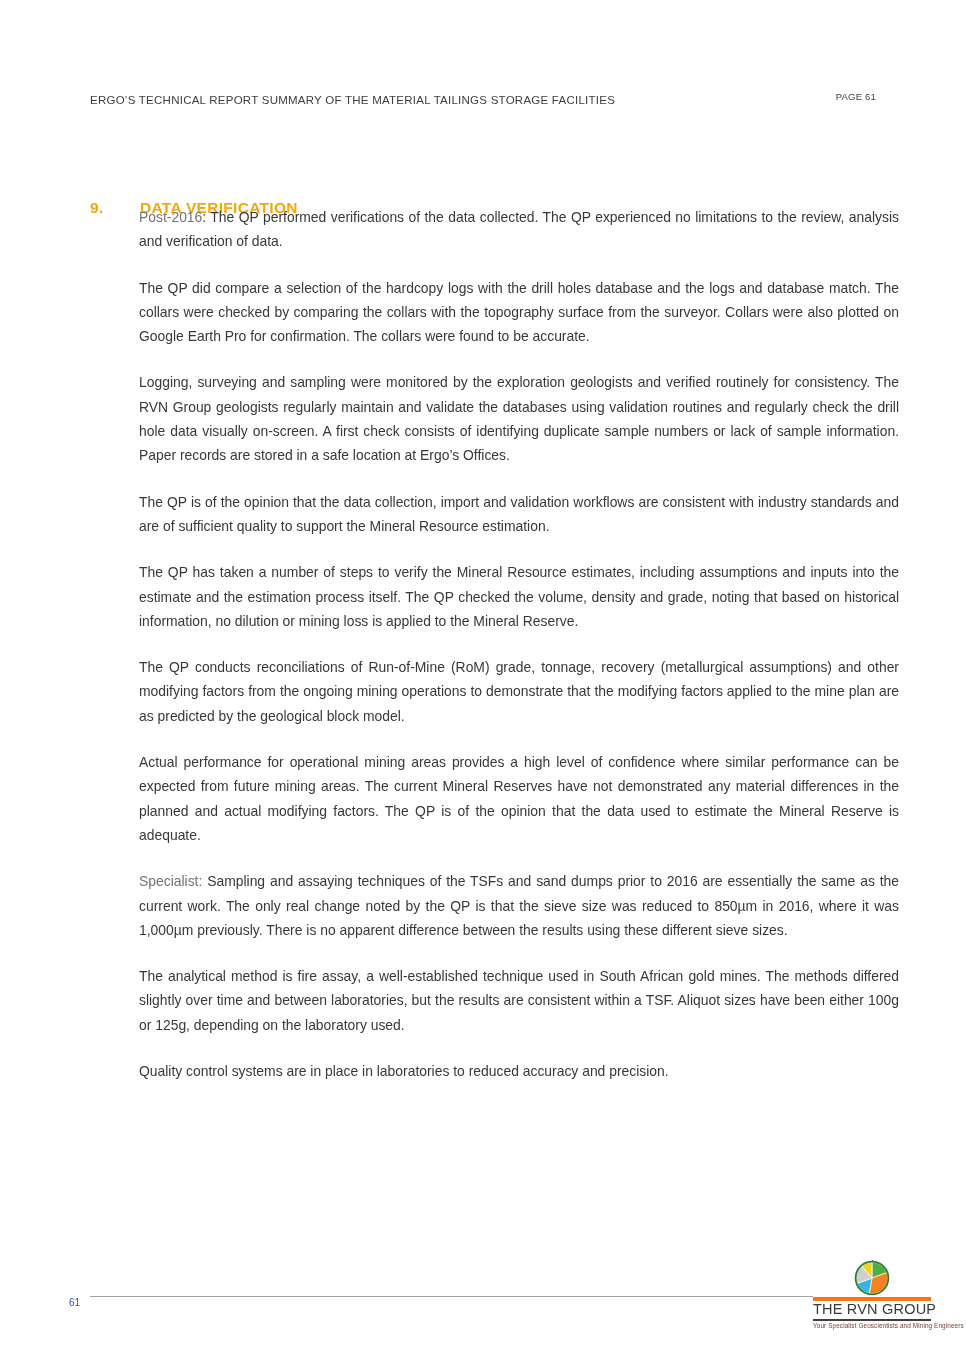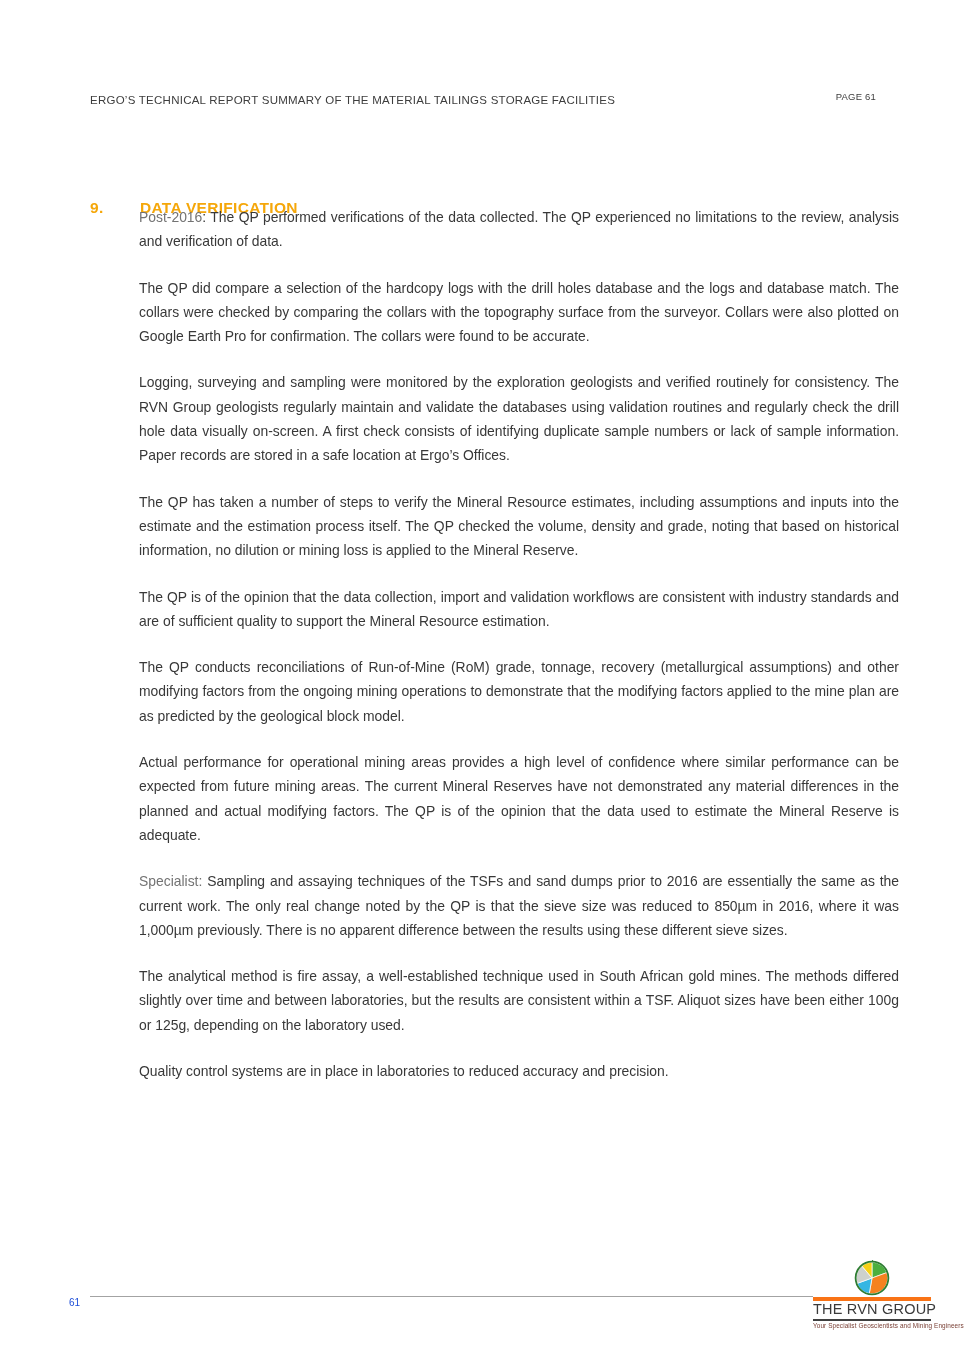--- a/index.html
+++ b/index.html
@@ -70,22 +70,22 @@
   <div class="header-page">PAGE 61</div>
 
   <h1 class="section-heading" style="color: rgb(245, 167, 10); margin-top: 44px;">
     <span class="num">9.</span><span>DATA VERIFICATION</span>
   </h1>
 
   <main class="doc-body" id="paragraphs">
       <p><strong>Post-2016</strong>: The QP performed verifications of the data collected. The QP experienced no limitations to the review, analysis and verification of data.</p>
       <p>The QP did compare a selection of the hardcopy logs with the drill holes database and the logs and database match. The collars were checked by comparing the collars with the topography surface from the surveyor. Collars were also plotted on Google Earth Pro for confirmation. The collars were found to be accurate.</p>
       <p>Logging, surveying and sampling were monitored by the exploration geologists and verified routinely for consistency. The RVN Group geologists regularly maintain and validate the databases using validation routines and regularly check the drill hole data visually on-screen. A first check consists of identifying duplicate sample numbers or lack of sample information. Paper records are stored in a safe location at Ergo’s Offices.</p>
+      <p>The QP is of the opinion that the data collection, import and validation workflows are consistent with industry standards and are of sufficient quality to support the Mineral Resource estimation.</p>
       <p>The QP has taken a number of steps to verify the Mineral Resource estimates, including assumptions and inputs into the estimate and the estimation process itself. The QP checked the volume, density and grade, noting that based on historical information, no dilution or mining loss is applied to the Mineral Reserve.</p>
-      <p>The QP is of the opinion that the data collection, import and validation workflows are consistent with industry standards and are of sufficient quality to support the Mineral Resource estimation.</p>
       <p>The QP conducts reconciliations of Run-of-Mine (RoM) grade, tonnage, recovery (metallurgical assumptions) and other modifying factors from the ongoing mining operations to demonstrate that the modifying factors applied to the mine plan are as predicted by the geological block model.</p>
       <p>Actual performance for operational mining areas provides a high level of confidence where similar performance can be expected from future mining areas. The current Mineral Reserves have not demonstrated any material differences in the planned and actual modifying factors. The QP is of the opinion that the data used to estimate the Mineral Reserve is adequate.</p>
       <p><strong>Specialist:</strong> Sampling and assaying techniques of the TSFs and sand dumps prior to 2016 are essentially the same as the current work. The only real change noted by the QP is that the sieve size was reduced to 850µm in 2016, where it was 1,000µm previously. There is no apparent difference between the results using these different sieve sizes.</p>
       <p>The analytical method is fire assay, a well-established technique used in South African gold mines. The methods differed slightly over time and between laboratories, but the results are consistent within a TSF. Aliquot sizes have been either 100g or 125g, depending on the laboratory used.</p>
       <p>Quality control systems are in place in laboratories to reduced accuracy and precision.</p>
     </main>
 
   <div class="footer-rule"></div>
   <div class="footer-page-number">61</div>
 

